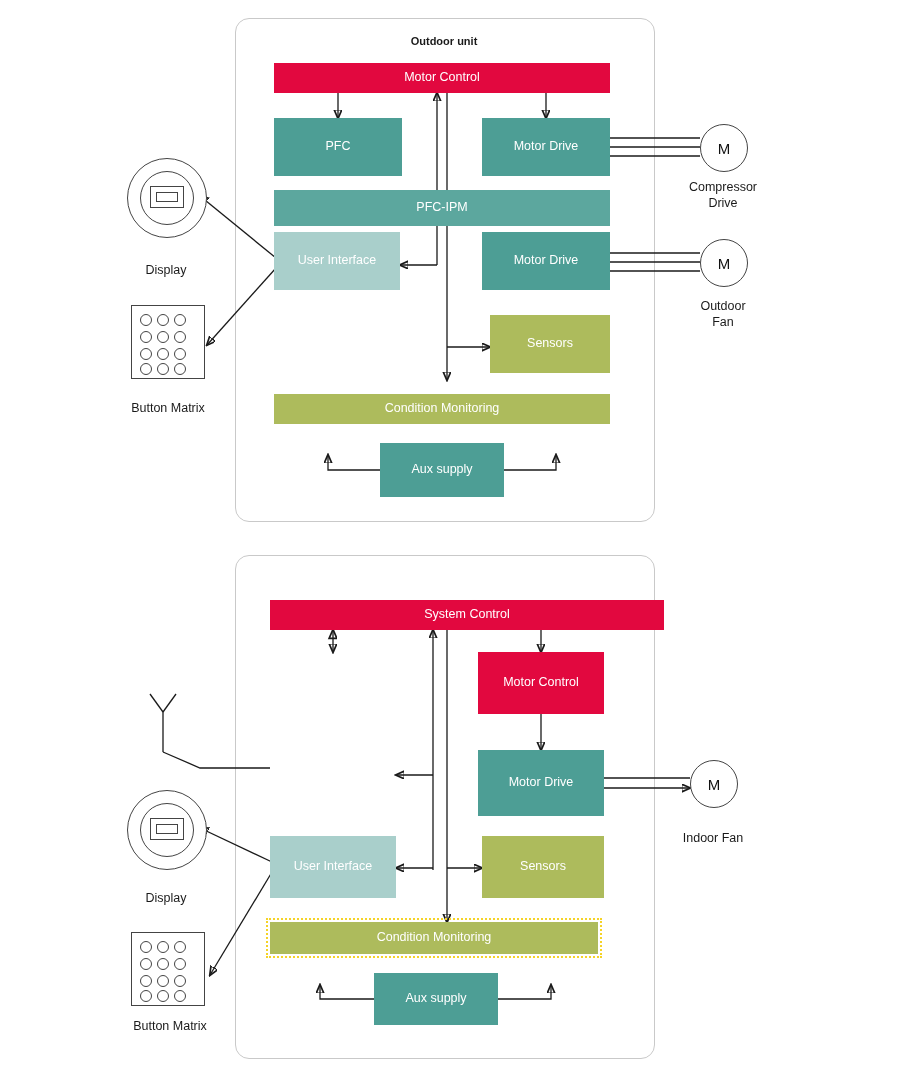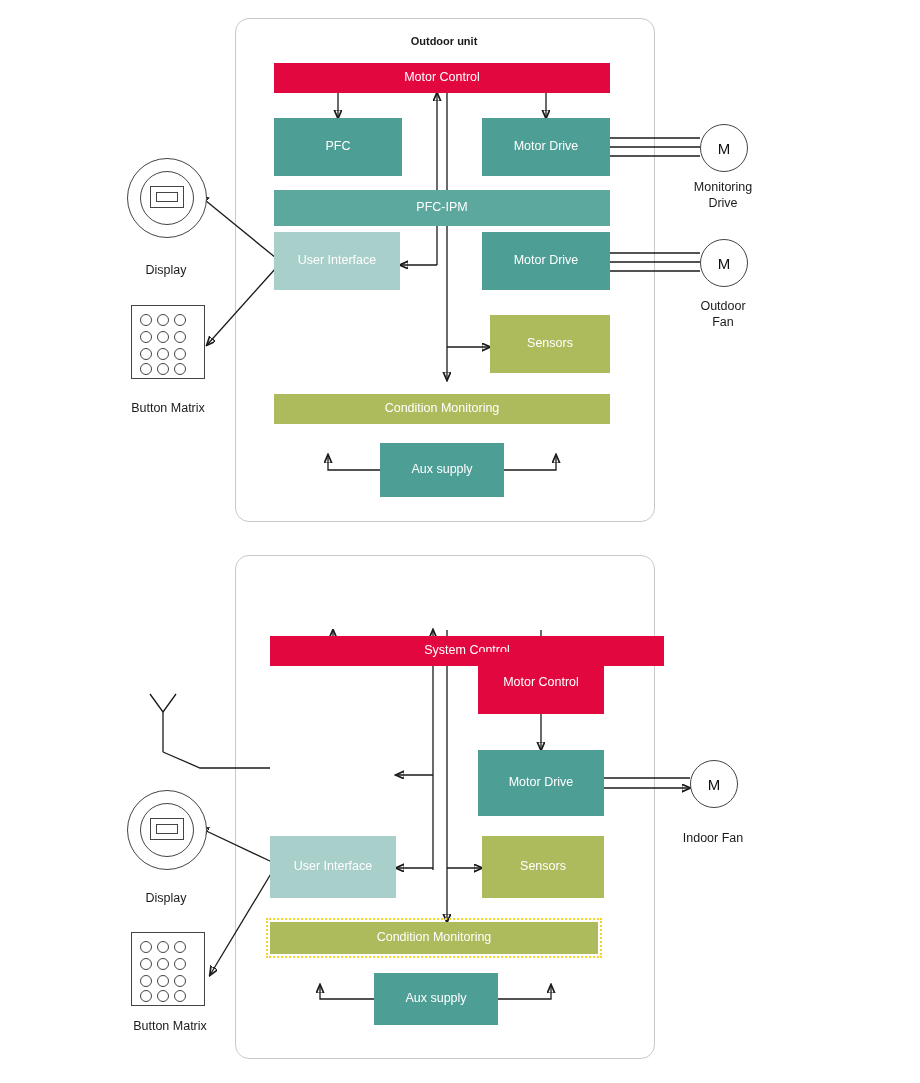--- a/index.html
+++ b/index.html
@@ -182,21 +182,21 @@
 
   <div class="blk" style="left:490px; top:315px; width:120px; height:58px; background:#adbb5c;">Sensors</div>
 
   <div class="blk" style="left:274px; top:394px; width:336px; height:30px; background:#adbb5c;">Condition Monitoring</div>
 
   <div class="blk" style="left:380px; top:443px; width:124px; height:54px; background:#4d9e95;">Aux supply</div>
 
   <div class="motor" style="left:700px; top:124px; width:46px; height:46px;">
     <span>M</span>
   </div>
-  <div class="ext-label" style="left:663px; top:179px; width:120px;">Monitoring
+  <div class="ext-label" style="left:663px; top:179px; width:120px;">Compressor
 Drive</div>
 
   <div class="motor" style="left:700px; top:239px; width:46px; height:46px;">
     <span>M</span>
   </div>
   <div class="ext-label" style="left:663px; top:298px; width:120px;">Outdoor
 Fan</div>
 
   <div class="display-ico" style="left:127px; top:158px; width:78px; height:78px;">
     <div class="inner-ring"></div>
@@ -250,21 +250,21 @@
     <line x1="604" y1="788" x2="690" y2="788" marker-end="url(#arrow)"></line>
 
     <line x1="272" y1="862" x2="200" y2="828" marker-end="url(#arrow)"></line>
 
     <line x1="272" y1="872" x2="210" y2="975" marker-end="url(#arrow)"></line>
 
     <path d="M374,999 L320,999 L320,985" marker-end="url(#arrow)"></path>
     <path d="M498,999 L551,999 L551,985" marker-end="url(#arrow)"></path>
   </svg>
 
-  <div class="blk" style="left:270px; top:636px; width:394px; height:30px; background:#e2083f;">System Control</div>
+  <div class="blk" style="left:270px; top:600px; width:394px; height:30px; background:#e2083f;">System Control</div>
 
 
   <div class="blk" style="left:478px; top:652px; width:126px; height:62px; background:#e2083f;">Motor Control</div>
 
 
   <div class="blk" style="left:478px; top:750px; width:126px; height:66px; background:#4d9e95;">Motor Drive</div>
 
   <div class="blk" style="left:270px; top:836px; width:126px; height:62px; background:#a9cfcb;">User Interface</div>
 
   <div class="blk" style="left:482px; top:836px; width:122px; height:62px; background:#adbb5c;">Sensors</div>

